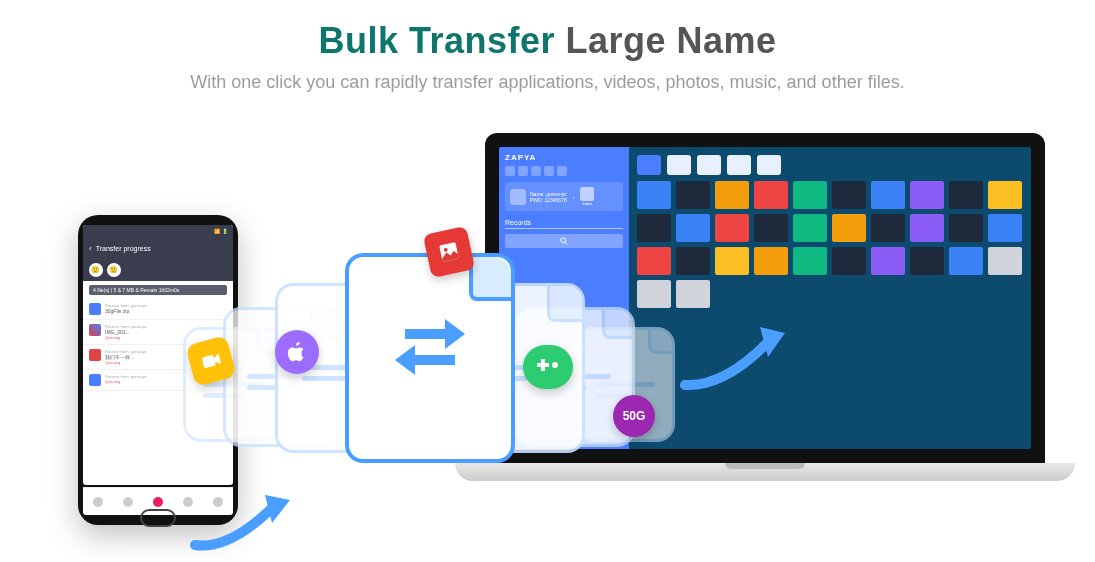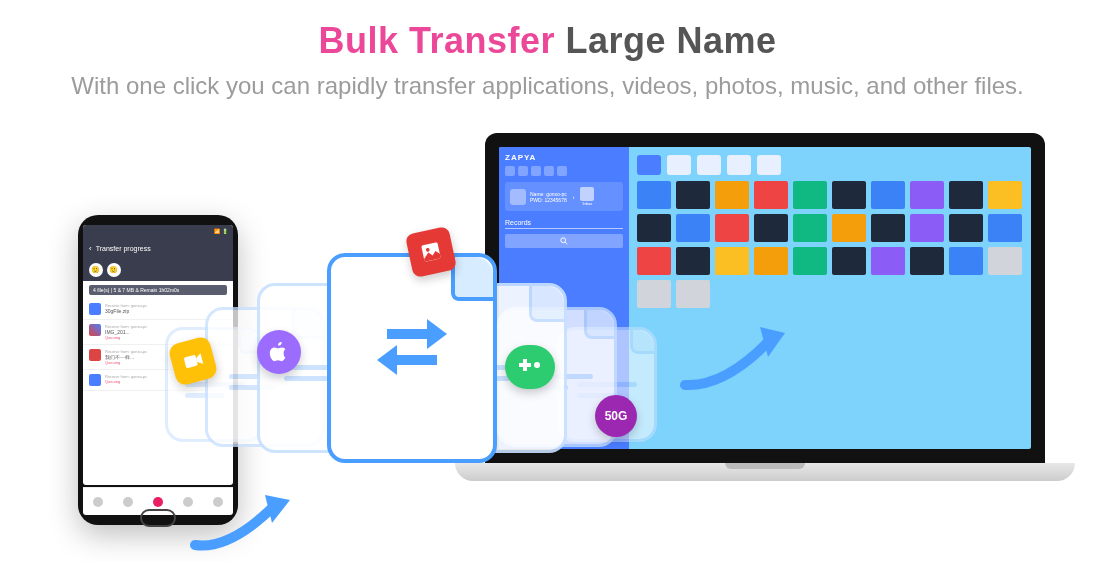--- a/index.html
+++ b/index.html
@@ -1,21 +1,21 @@
 <!DOCTYPE html>
 <html><head>
 <meta charset="utf-8">
 <style>
 *{box-sizing:border-box;margin:0;padding:0}
 body{font-family:-apple-system,BlinkMacSystemFont,"Segoe UI",Arial,sans-serif;background:#fff;width:1095px;height:562px;overflow:hidden;position:relative}
 .hero{text-align:center;padding-top:20px}
 .title{font-size:36px;font-weight:600;letter-spacing:.5px}
-.title .accent{color:#ec4899}
+.title .accent{color:#0f766e}
 .title .rest{color:#555}
-.subtitle{color:#9c9c9c;font-size:24px;margin-top:10px;font-weight:400}
+.subtitle{color:#9c9c9c;font-size:18px;margin-top:10px;font-weight:400}
 .scene{position:absolute;left:0;right:0;top:115px;height:430px}
 
 
 .phone{position:absolute;left:78px;top:100px;width:160px;height:310px;background:#111;border-radius:20px;padding:10px 5px;box-shadow:0 10px 30px rgba(0,0,0,.25)}
 .phone-screen{width:100%;height:260px;background:#fff;border-radius:3px;overflow:hidden;font-size:7px;color:#333}
 .ph-status{height:12px;background:#3a3d4d;color:#fff;display:flex;justify-content:flex-end;align-items:center;padding:0 4px;font-size:5px;gap:2px}
 .ph-header{height:22px;background:#3a3d4d;color:#fff;display:flex;align-items:center;padding:0 6px;gap:4px}
 .ph-back{font-size:8px}
 .ph-avatars{display:flex;gap:4px;padding:4px 6px;background:#3a3d4d}
 .ph-av{width:14px;height:14px;border-radius:50%;background:#fff;display:flex;align-items:center;justify-content:center}
@@ -29,41 +29,41 @@
 .ph-meta{font-size:4px;color:#aaa}
 .ph-q{color:#e57;font-size:4px}
 .ph-nav{position:absolute;bottom:10px;left:5px;right:5px;height:28px;background:#fff;border-top:1px solid #eee;display:flex;justify-content:space-around;align-items:center;border-radius:0 0 3px 3px}
 .ph-nav-i{width:10px;height:10px;border-radius:50%;background:#ccc}
 .ph-nav-i.active{background:#e91e63}
 .ph-home{position:absolute;bottom:-2px;left:50%;transform:translateX(-50%);width:36px;height:18px;border:2px solid #444;border-radius:10px}
 
 
 .laptop{position:absolute;right:50px;top:18px;width:560px}
 .lap-screen{width:100%;height:330px;background:#111;border-radius:12px 12px 0 0;padding:14px;position:relative}
-.lap-inner{width:100%;height:100%;background:#7dd3fc;border-radius:2px;display:flex;overflow:hidden;font-size:7px}
+.lap-inner{width:100%;height:100%;background:#0c4a6e;border-radius:2px;display:flex;overflow:hidden;font-size:7px}
 .lap-side{width:130px;background:#4a7dff;color:#fff;padding:6px}
 .lap-brand{font-size:8px;font-weight:700;letter-spacing:1px;margin-bottom:4px}
 .lap-toolbar{display:flex;gap:3px;margin-bottom:6px}
 .lap-ti{width:10px;height:10px;background:rgba(255,255,255,.3);border-radius:2px}
 .lap-card{background:rgba(255,255,255,.15);border-radius:3px;padding:5px;margin-bottom:6px;display:flex;gap:4px;align-items:center;font-size:5px}
 .lap-ic{width:16px;height:16px;background:rgba(255,255,255,.4);border-radius:3px}
 .lap-inbox{width:14px;height:14px;background:rgba(255,255,255,.6);border-radius:2px}
 .lap-tab{color:#fff;font-size:7px;padding:2px 0;border-bottom:1px solid rgba(255,255,255,.6);margin-bottom:5px}
 .lap-search{height:14px;background:rgba(255,255,255,.3);border-radius:2px;display:flex;align-items:center;justify-content:center}
 .lap-main{flex:1;padding:8px;overflow:hidden}
 .lap-cats{display:flex;gap:6px;margin-bottom:6px}
 .lap-cat{width:24px;height:20px;background:#e8f0ff;border-radius:3px}
 .lap-cat.sel{background:#4a7dff}
 .lap-grid{display:flex;flex-wrap:wrap;gap:5px}
 .thumb{width:34px;height:28px;border-radius:2px}
 .lap-base{width:620px;height:18px;background:linear-gradient(#e8e8e8,#ccc);margin-left:-30px;border-radius:0 0 18px 18px;position:relative}
 .lap-base:after{content:"";position:absolute;top:0;left:50%;transform:translateX(-50%);width:80px;height:6px;background:#bbb;border-radius:0 0 6px 6px}
 
 
-.files{position:absolute;left:147px;top:120px;width:520px;height:280px}
+.files{position:absolute;left:165px;top:120px;width:520px;height:280px}
 .fc{position:absolute;border-radius:18px;background:#fff;border:3px solid #c8e0ff}
 .fc .fold{position:absolute;top:0;right:0;width:26%;height:22%;background:#e8f2ff;border-left:3px solid #c8e0ff;border-bottom:3px solid #c8e0ff;border-radius:0 18px 0 8px}
 .fc .lines{position:absolute;left:18%;top:48%;right:18%}
 .fc .ln{height:5px;background:#c8e0ff;border-radius:3px;margin-bottom:6px}
 .fc.main{left:180px;top:18px;width:170px;height:210px;border:4px solid #4a9eff;z-index:10}
 .fc.main .fold{border-left:4px solid #4a9eff;border-bottom:4px solid #4a9eff;background:#d8ecff}
 .fc.l1{left:110px;top:48px;width:140px;height:170px;z-index:6;opacity:.9}
 .fc.l2{left:58px;top:72px;width:120px;height:140px;z-index:4;opacity:.75}
 .fc.l3{left:18px;top:92px;width:100px;height:115px;z-index:2;opacity:.55}
 .fc.r1{left:280px;top:48px;width:140px;height:170px;z-index:6;opacity:.9}

